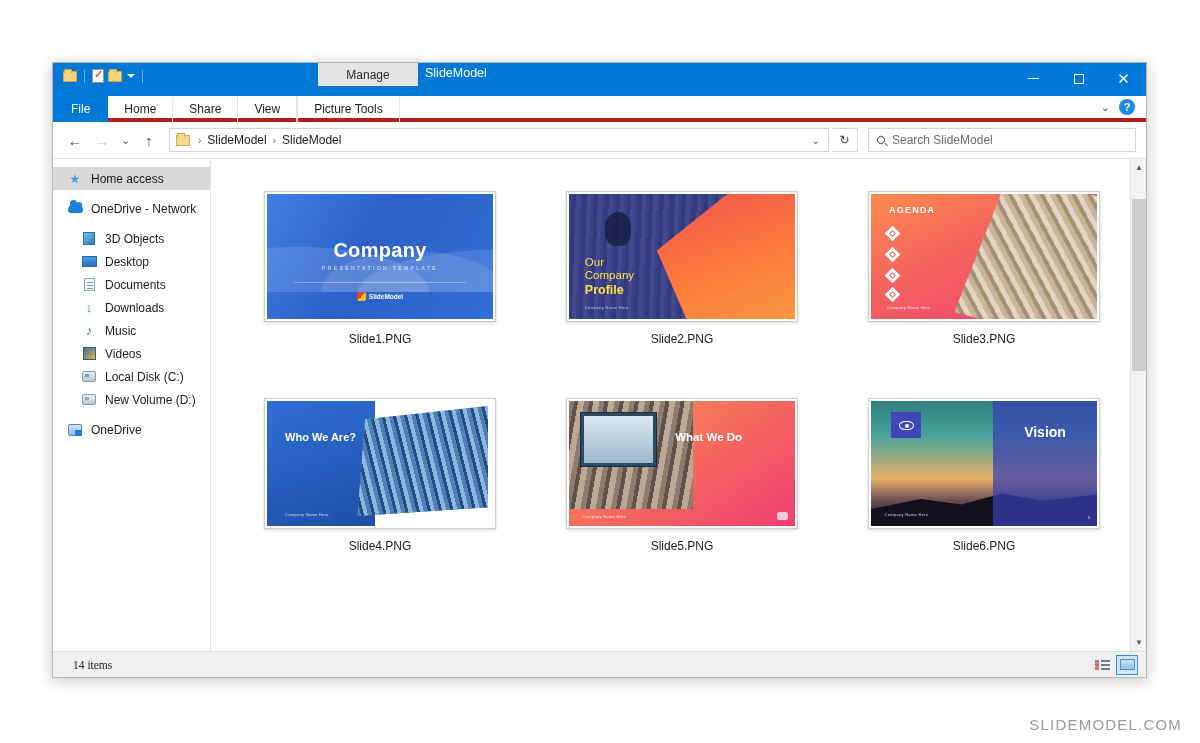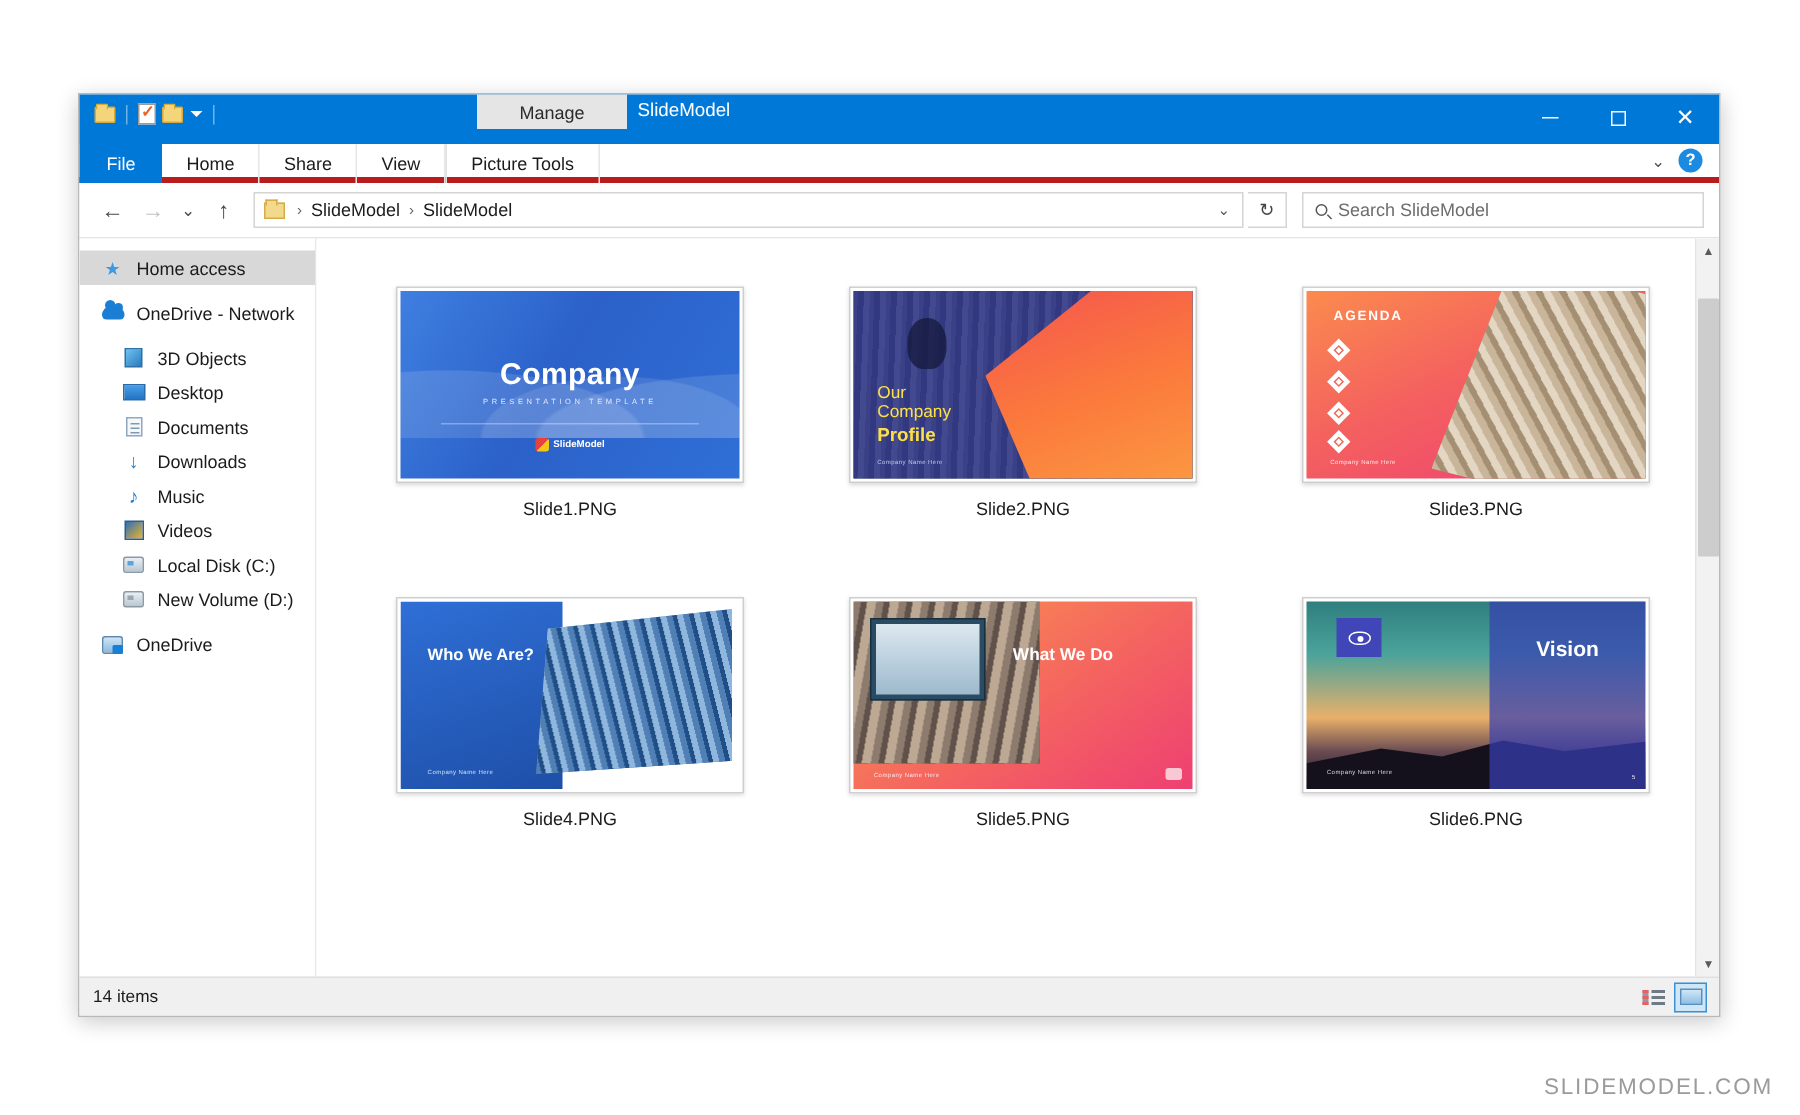--- a/index.html
+++ b/index.html
@@ -324,21 +324,21 @@
     position: absolute; left: 1px; width: 14px; top: 40px; height: 172px;
     background: #cdcdcd; border-radius: 1px;
   }
 
   
   #status-bar {
     height: 26px; flex: 0 0 26px; background: #f0f0f0;
     border-top: 1px solid #dfdfdf; display: flex;
     align-items: center; padding: 0 8px; position: relative;
   }
-  .status-text { font-size: 11.5px; color: #1b1b1b; margin-left: 1px; }
+  .status-text { font-size: 11.5px; color: #1b1b1b; margin-left: 12px; font-family: Liberation Serif, serif; }
   .view-btns { margin-left: auto; display: flex; gap: 3px; align-items: center; }
   .view-btn {
     width: 22px; height: 20px; display: flex;
     align-items: center; justify-content: center;
   }
   .view-btn.active { border: 1px solid #3d8fd4; background: #cfe6f7; }
   .vb-details { display: flex; gap: 2px; align-items: center; }
   .vb-details .col { width: 4px; height: 10px; background: #8f9aa4; display:flex; flex-direction:column; justify-content:space-between; }
   .vb-details .col i { display:block; height:2px; background:#e86060; }
   .vb-details .rows { display: flex; flex-direction: column; gap: 2px; }

